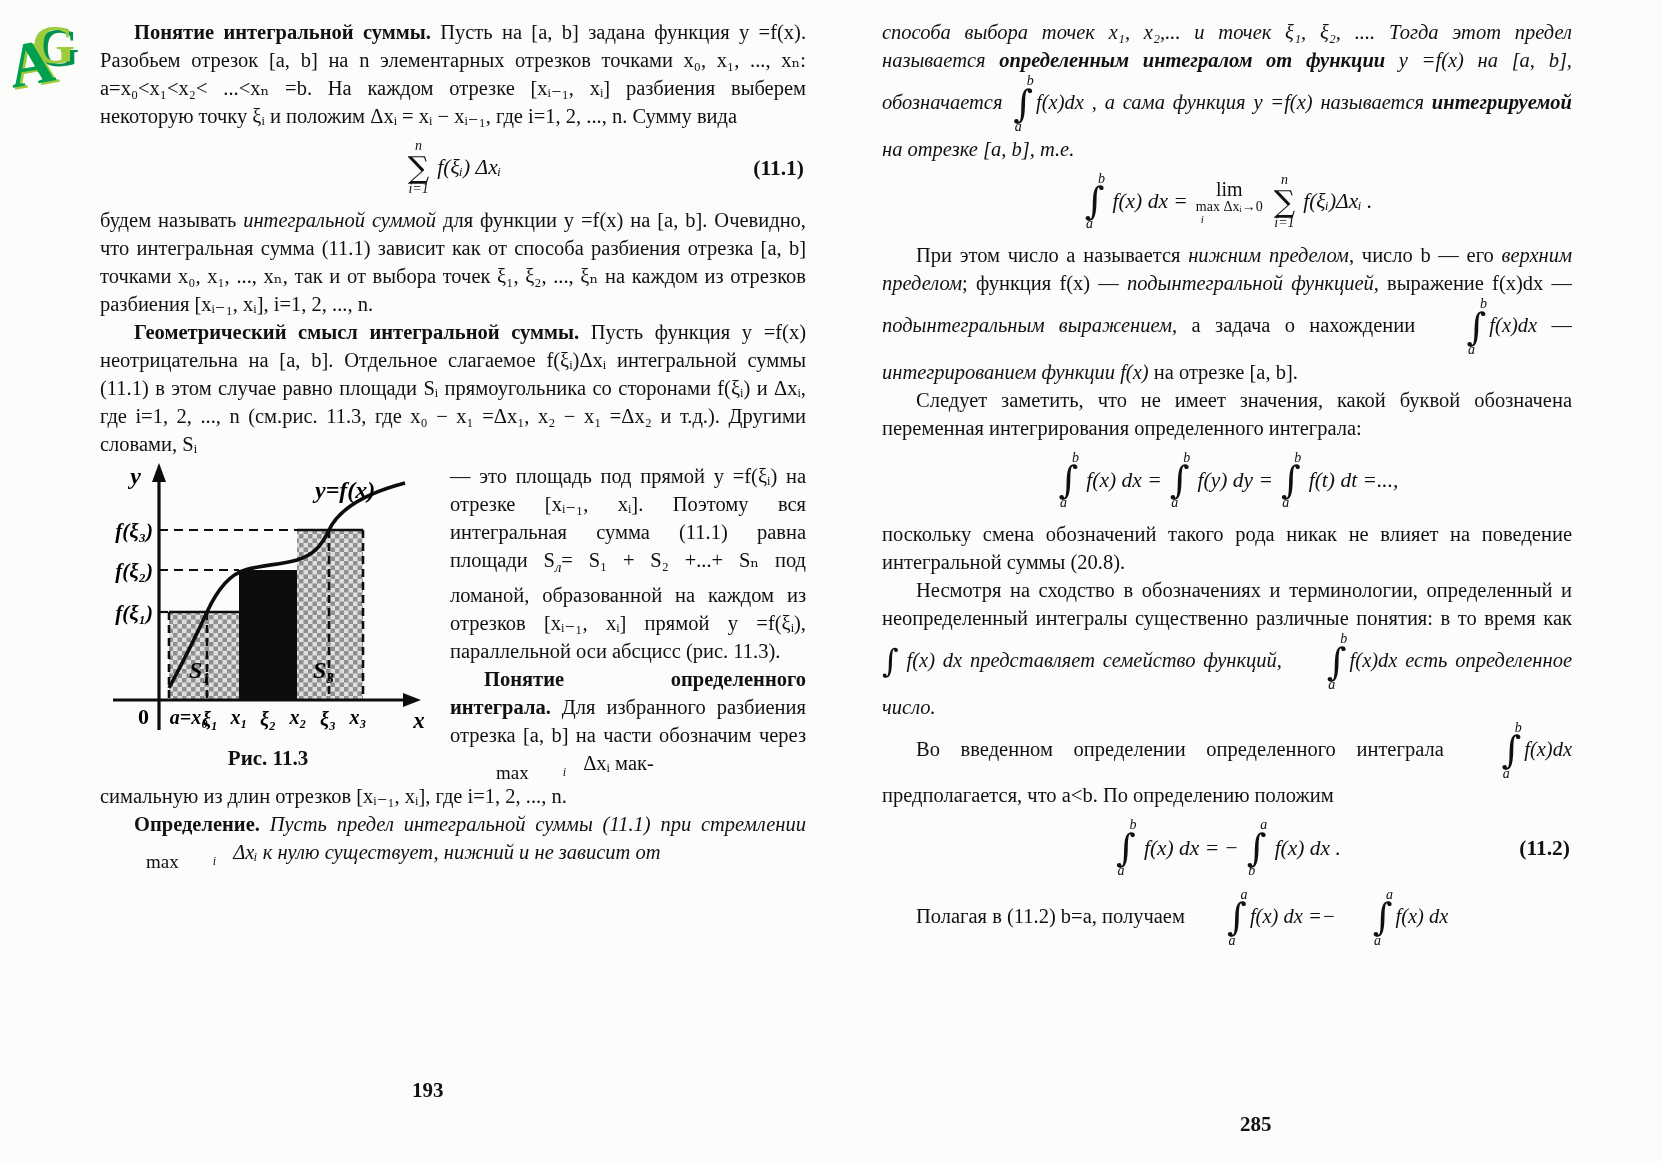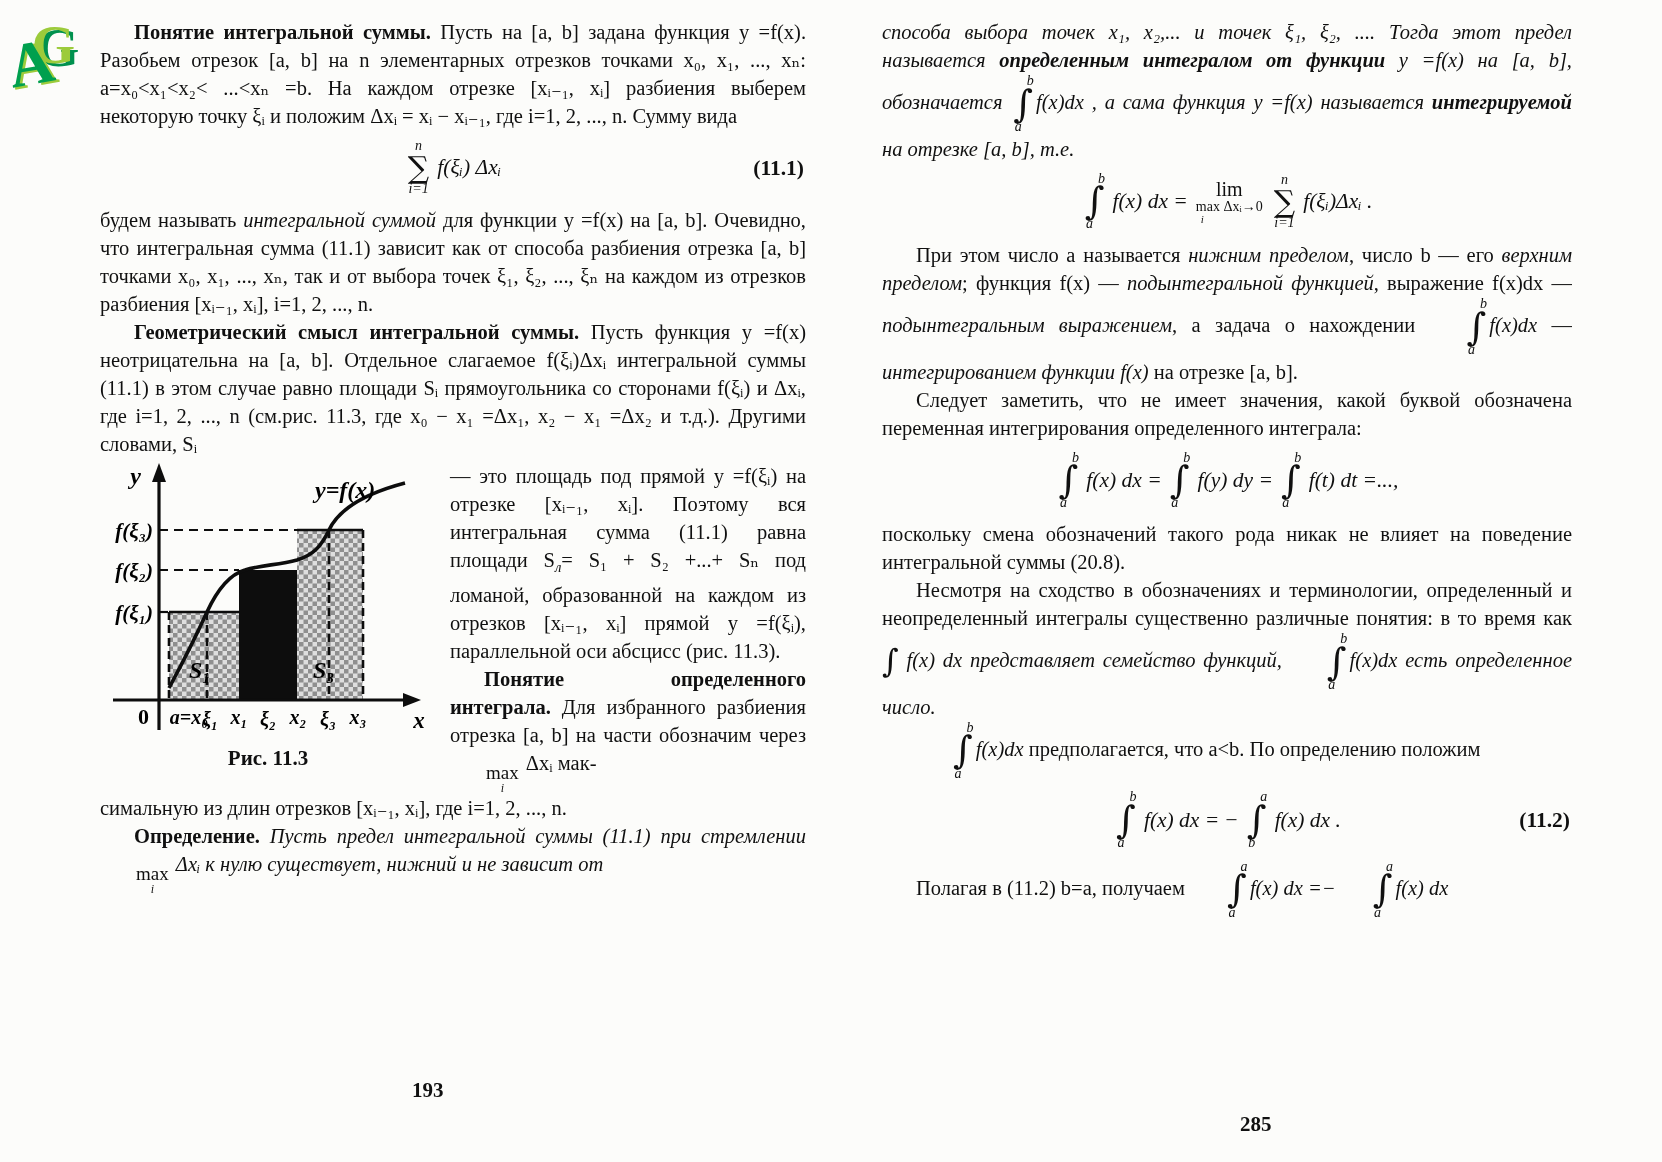--- a/index.html
+++ b/index.html
@@ -25,21 +25,21 @@
   
   .stk{display:inline-flex;flex-direction:column;align-items:center;line-height:1;vertical-align:middle;margin:0 3px;}
   .stk .lim{font-size:14px;font-style:italic;line-height:1.05;white-space:nowrap;}
   .int .g{font-family:"DejaVu Serif","DejaVu Sans",serif;font-size:38px;line-height:.82;}
   .int .lim.top{transform:translateX(7px);}
   .int .lim.bot{transform:translateX(-5px);}
   .sum .g{font-family:"DejaVu Serif","DejaVu Sans",serif;font-size:30px;line-height:.95;}
   .limop .t{font-size:20px;line-height:1;}
   .limop .b{font-size:14px;line-height:1.1;white-space:nowrap;}
   .limop .b2{font-size:11px;line-height:1;font-style:italic;transform:translateX(-27px);}
-  .maxstk{display:inline-flex;flex-direction:column;align-items:center;line-height:1;vertical-align:-9px;margin:0 2px;}
+  .maxstk{display:inline-flex;flex-direction:row;align-items:center;line-height:1;vertical-align:-9px;margin:0 12px;}
   .maxstk .t{font-size:19px;}
   .maxstk .b{font-size:12px;font-style:italic;}
   .bigint{font-family:"DejaVu Serif","DejaVu Sans",serif;font-size:32px;vertical-align:middle;line-height:.8;}
 
   
   .formula{display:flex;align-items:center;justify-content:center;gap:5px;margin:9px 0;position:relative;font-size:21.5px;}
   .formula .fb{font-style:italic;white-space:nowrap;}
   .ftag{position:absolute;right:2px;top:50%;transform:translateY(-50%);font-weight:bold;font-style:normal;text-align:center;}
 
   
@@ -224,21 +224,21 @@
   </div>
 
   <p><span>поскольку смена обозначений такого рода никак не влияет на поведение интегральной суммы (20.8).</span></p>
 
   <p class="ind"><span>Несмотря на сходство в обозначениях и терминологии, определенный и неопределенный интегралы существенно различные понятия: в то время как </span><span class="bigint">∫</span><span class="mi"> f(x) dx</span><span class="mi"> представляет семейство функций, </span><span class="stk int">
         <span class="lim top">b</span>
         <span class="g">∫</span>
         <span class="lim bot">a</span>
       </span><span class="mi">f(x)dx</span><span class="mi"> есть определенное число.</span></p>
 
-  <p class="ind"><span class="stk int">
+  <p class="ind"><span>Во введенном определении определенного интеграла </span><span class="stk int">
         <span class="lim top">b</span>
         <span class="g">∫</span>
         <span class="lim bot">a</span>
       </span><span class="mi">f(x)dx</span><span> предполагается, что a&lt;b. По определению положим</span></p>
 
   <div class="formula">
     <span class="stk int">
         <span class="lim top">b</span>
         <span class="g">∫</span>
         <span class="lim bot">a</span>

